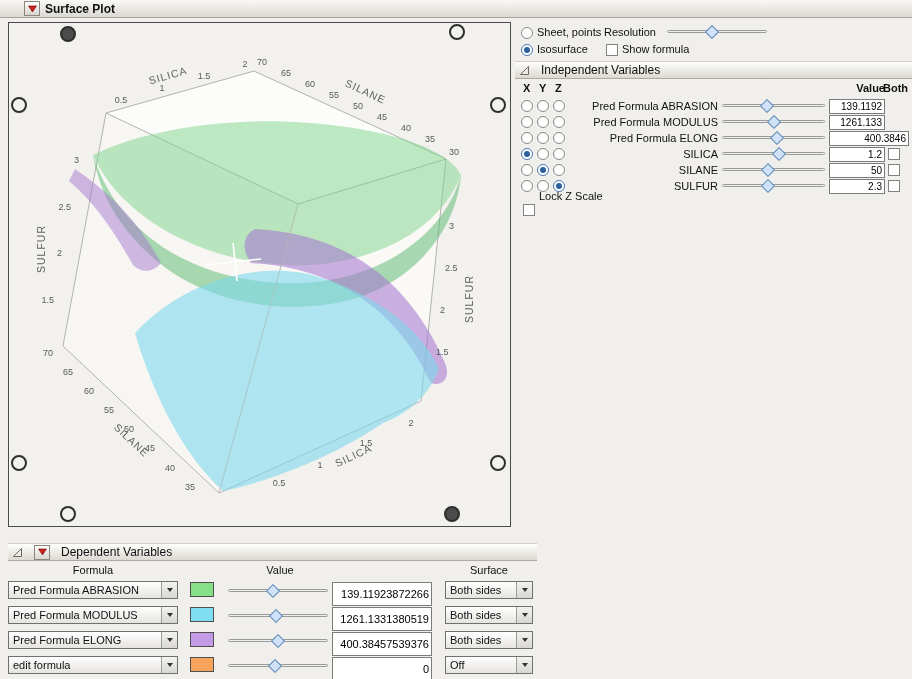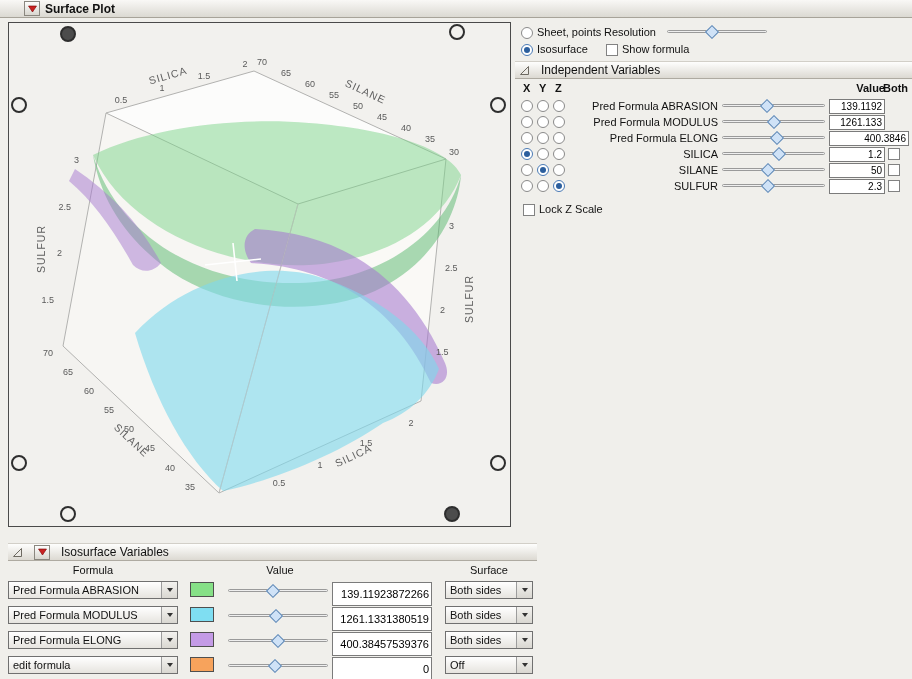--- a/index.html
+++ b/index.html
@@ -222,32 +222,32 @@
   <div class="radio sel" style="left:553px;top:180px;"></div>
   <span class="abs lbl" style="left:560px;top:180px;width:158px;text-align:right;">SULFUR</span>
   <div class="slider" style="left:722px;top:179px;width:103px;">
       <div class="track"></div>
       <div class="thumb" style="left:45%;"></div>
     </div>
   <input class="vbox" style="left: 829px; top: 179px; width: 56px;" value="2.3">
   <div class="cb" style="left:888px;top:180px;"></div>
 
   <div class="cb" style="left:523px;top:204px;"></div>
-  <span class="abs lbl" style="left:539px;top:203px;">Lock Z Scale</span>
+  <span class="abs lbl" style="left:539px;top:190px;">Lock Z Scale</span>
 
   <div class="sect-header" style="left:8px;top:543px;width:529px;">
     <svg width="11" height="11">
         <path d="M9.5 1.5 L9.5 9.5 L1.5 9.5 Z" fill="#eceae5" stroke="#6e6a62"></path>
       </svg>
     <span class="rt-box">
       <svg width="9" height="8">
           <path d="M0.5 1 L8.5 1 L4.5 7 Z" fill="#c92222" stroke="#7a0000" stroke-width="0.6"></path>
         </svg>
     </span>
-    <span>Isosurface Variables</span>
+    <span>Dependent Variables</span>
   </div>
 
   <div class="colhead" style="left:8px;top:564px;width:170px;">Formula</div>
   <div class="colhead" style="left:180px;top:564px;width:200px;">Value</div>
   <div class="colhead" style="left:445px;top:564px;width:88px;">Surface</div>
 
   <div class="dd" style="left:8px;top:581px;width:170px;">
     <span class="dd-text">Pred Formula ABRASION</span>
     <span class="dd-btn">
         <span class="dd-arrow"></span>

